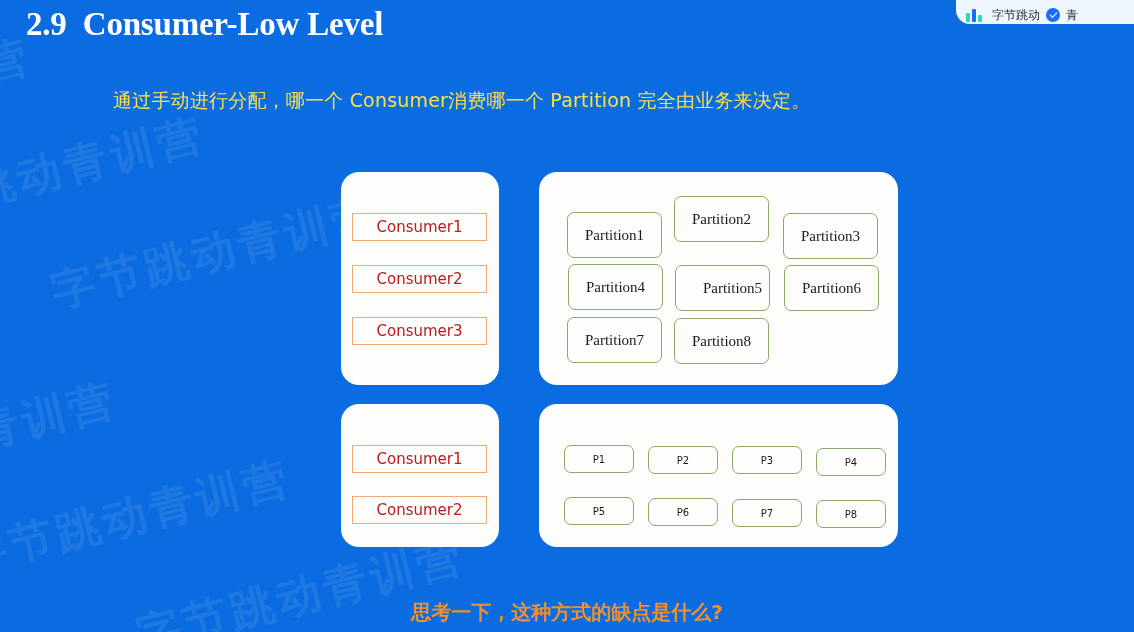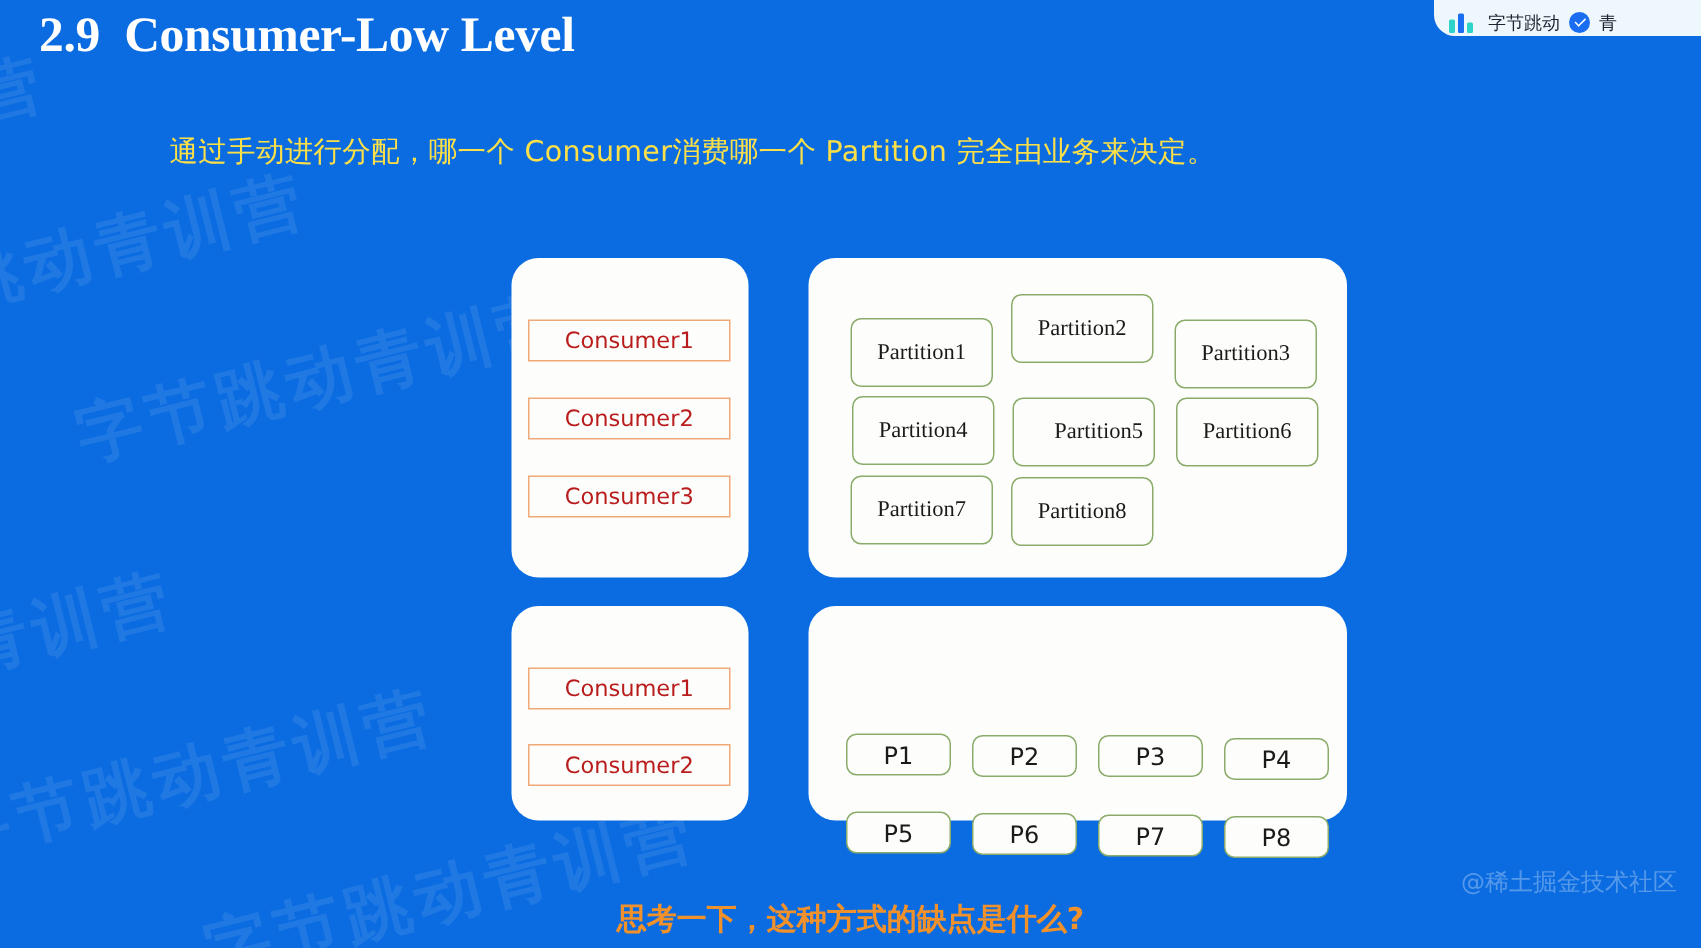--- a/index.html
+++ b/index.html
@@ -213,24 +213,23 @@
     position: absolute;
     height: 28px;
     width: 70px;
     border: 1px solid #8aab6a;
     border-radius: 7px;
     background: #fdfefb;
     box-sizing: border-box;
     display: flex;
     align-items: center;
     justify-content: center;
-    font-size: 16px;
+    font-size: 10px;
     color: #1a1a1a;
     font-family: "DejaVu Sans", sans-serif;
-    margin-top: 44px;
   }
   #p1 { left: 25px;  top: 41px; }
   #p2 { left: 109px; top: 42px; }
   #p3 { left: 193px; top: 42px; }
   #p4 { left: 277px; top: 44px; }
   #p5 { left: 25px;  top: 93px; }
   #p6 { left: 109px; top: 94px; }
   #p7 { left: 193px; top: 95px; }
   #p8 { left: 277px; top: 96px; }
 
@@ -322,15 +321,14 @@
       <div class="p-box" id="p5">P5</div>
       <div class="p-box" id="p6">P6</div>
       <div class="p-box" id="p7">P7</div>
       <div class="p-box" id="p8">P8</div>
     </div>
 
   </div>
 
   <div id="footer-question">思考一下，这种方式的缺点是什么?</div>
 
-  <div id="site-watermark">@稀土掘金技术社区</div>
 
 </div>
 
 </body></html>

